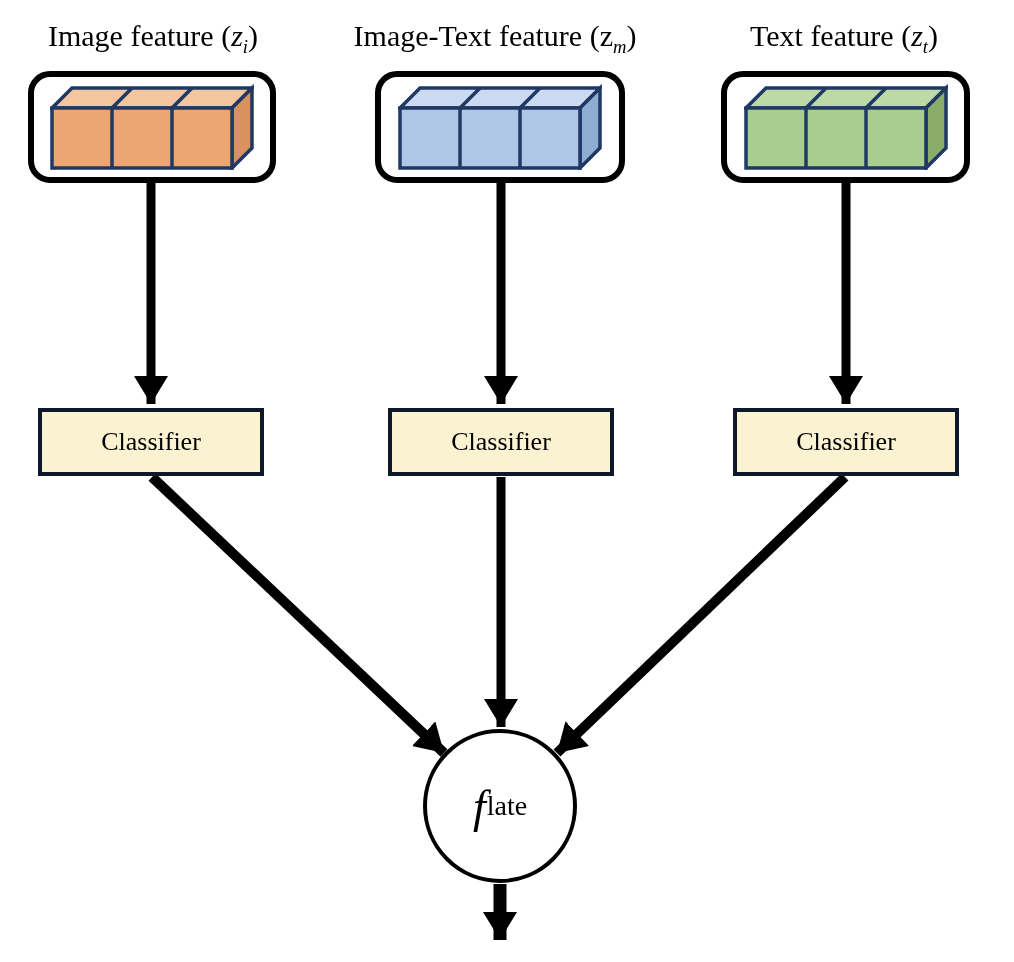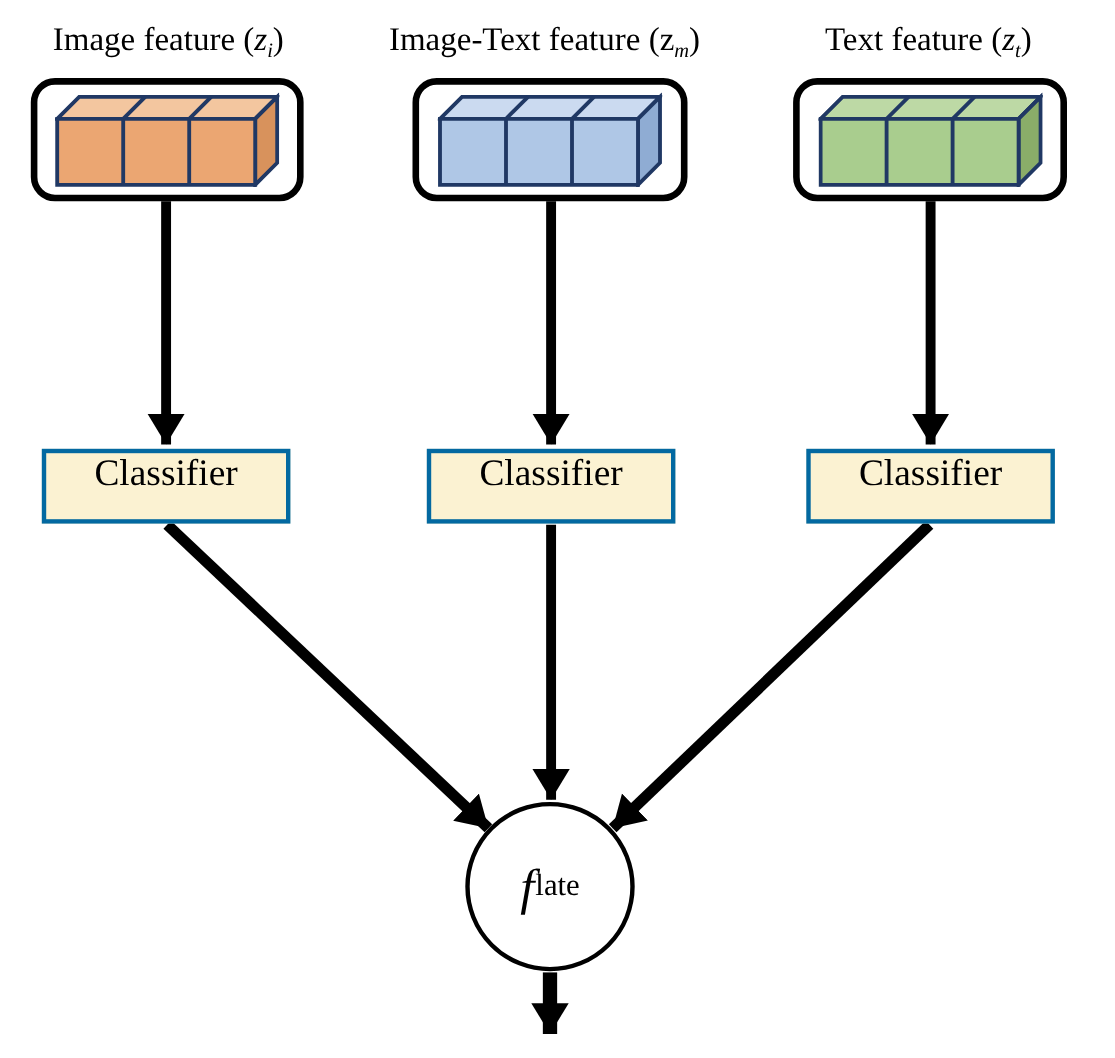--- a/index.html
+++ b/index.html
@@ -41,25 +41,25 @@
     display:flex;
     align-items:center;
     justify-content:center;
   }
 
   .classifier {
     position:absolute;
     top:408px;
     width:226px;
     height:68px;
-    border:4px solid #0369a1;
+    border:4px solid #0f172a;
     display:flex;
-    align-items:flex-start;
+    align-items:center;
     justify-content:center;
-    font-size:34px;
+    font-size:26px;
   }
 
   .fusion-circle {
     position:absolute;
     left:423px;
     top:729px;
     width:154px;
     height:154px;
     border:4px solid #000;
     border-radius:50%;

